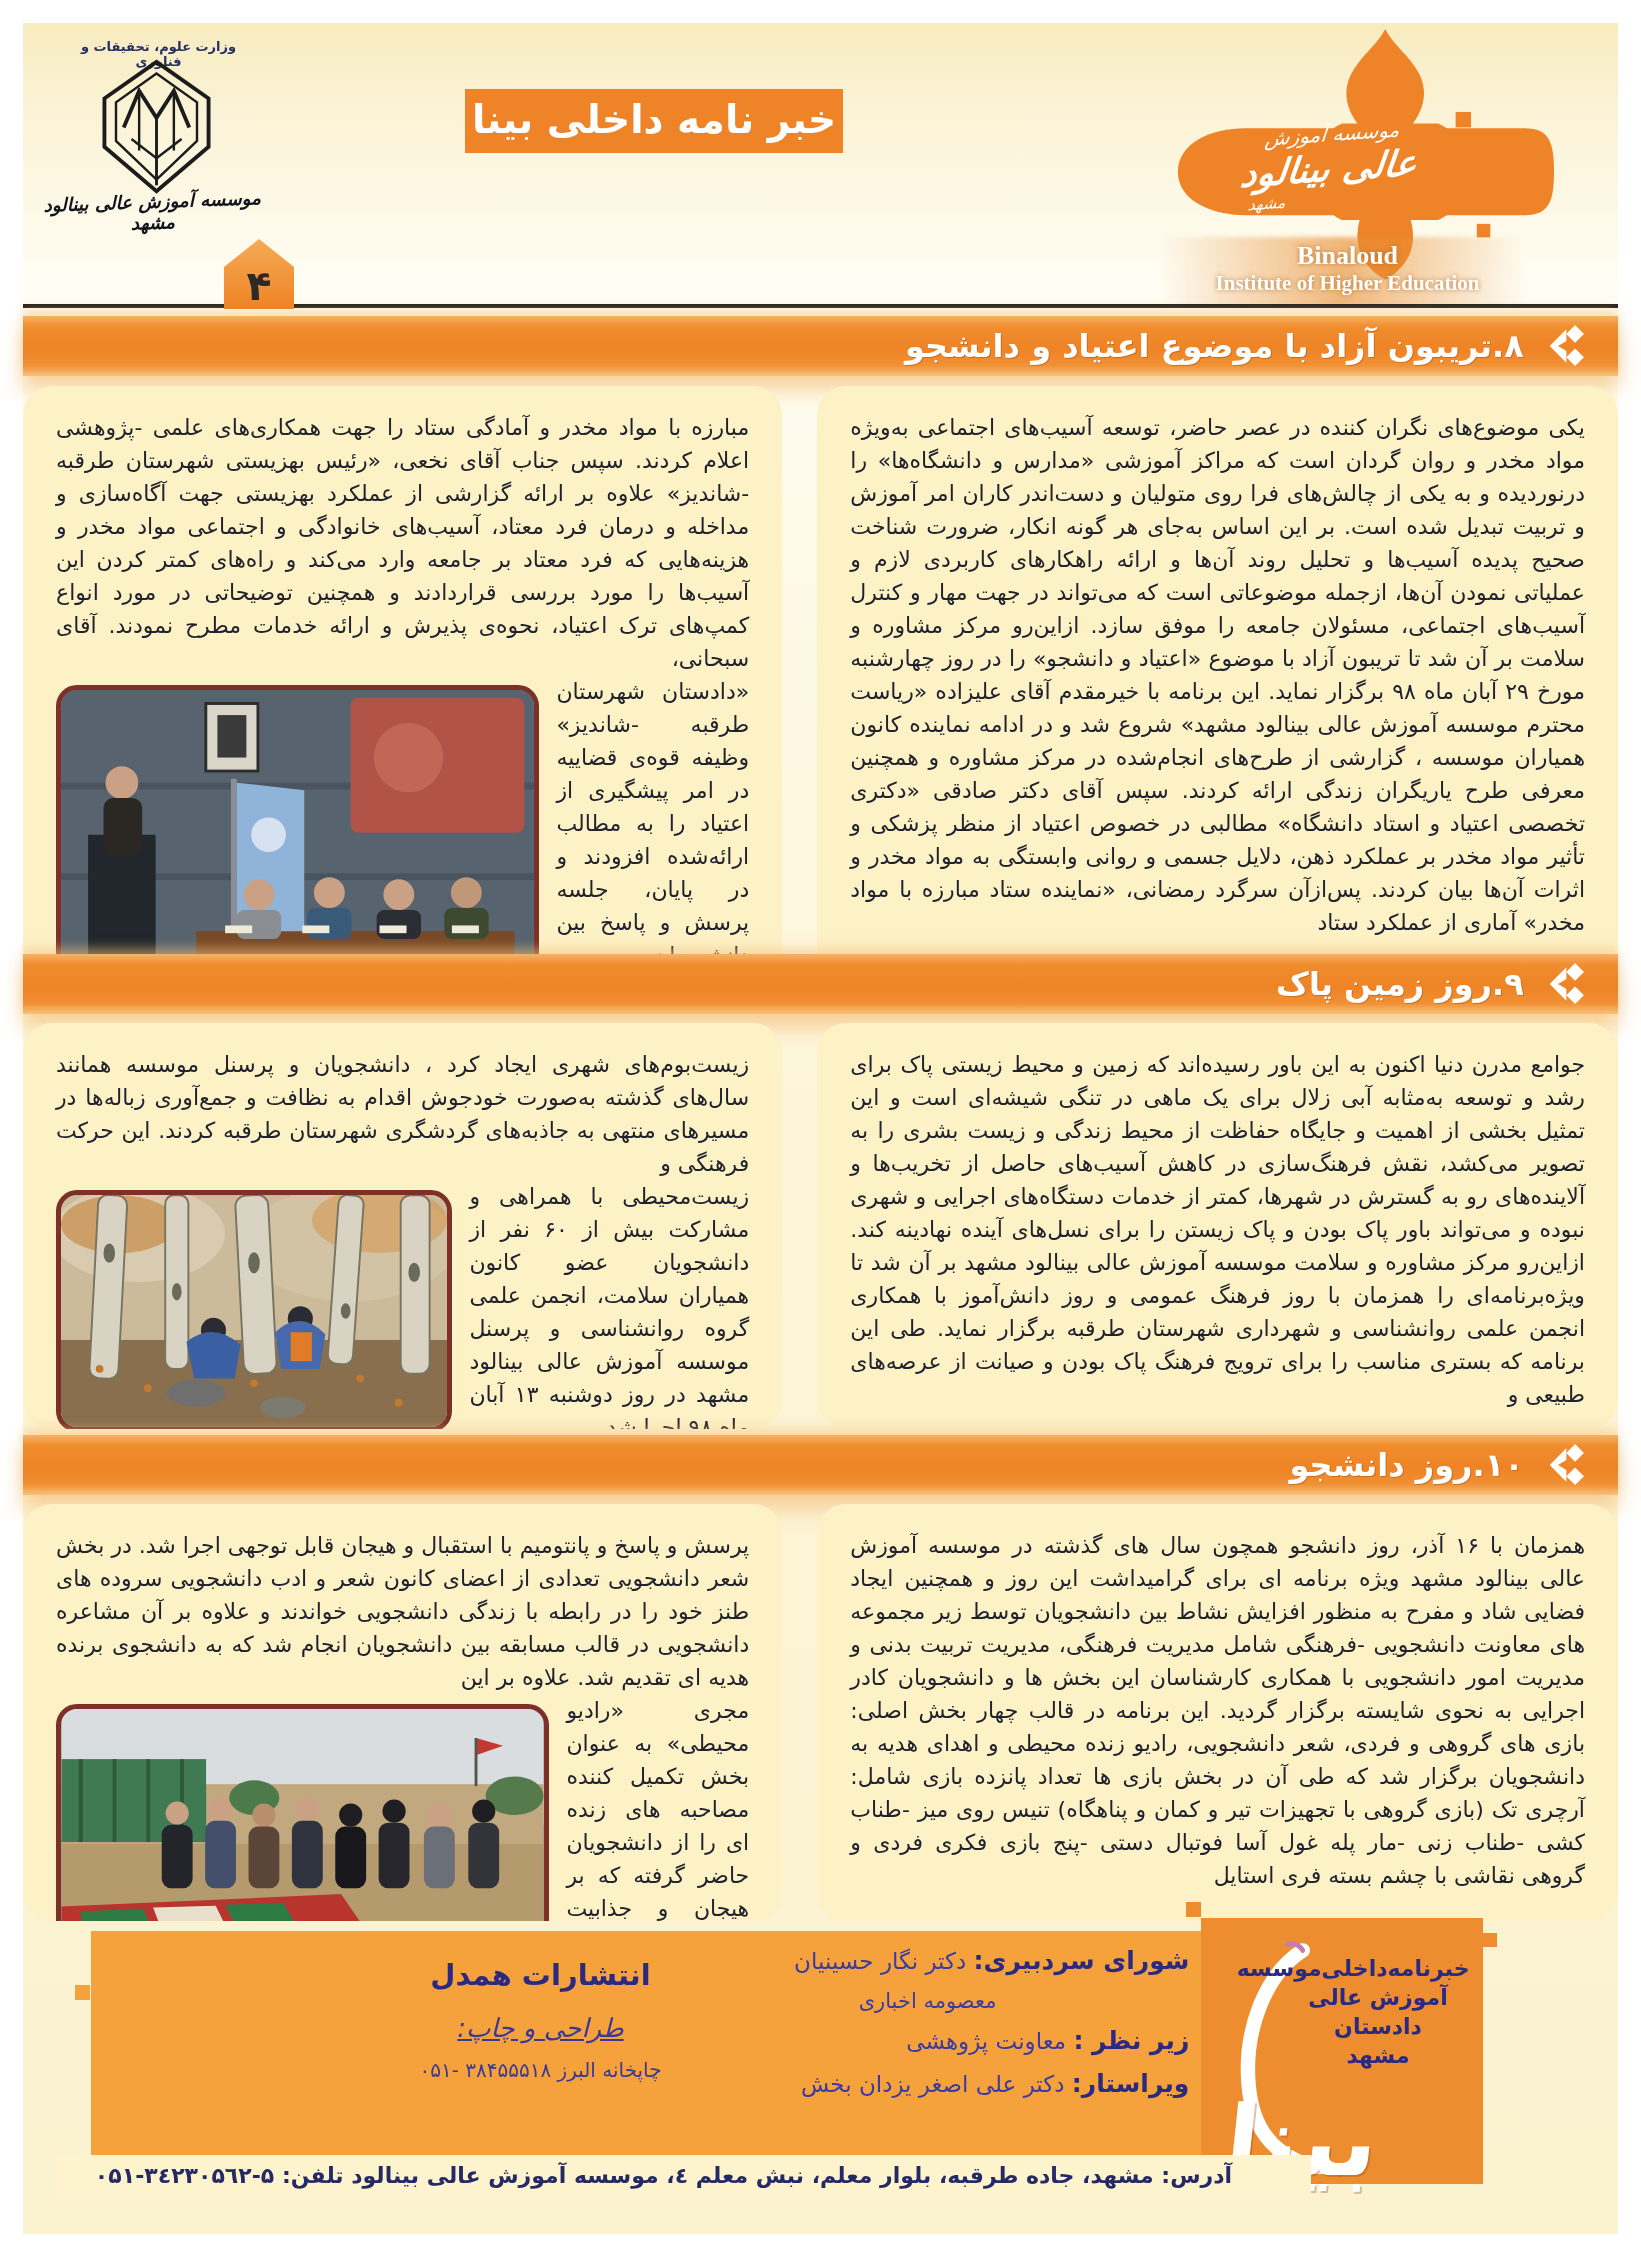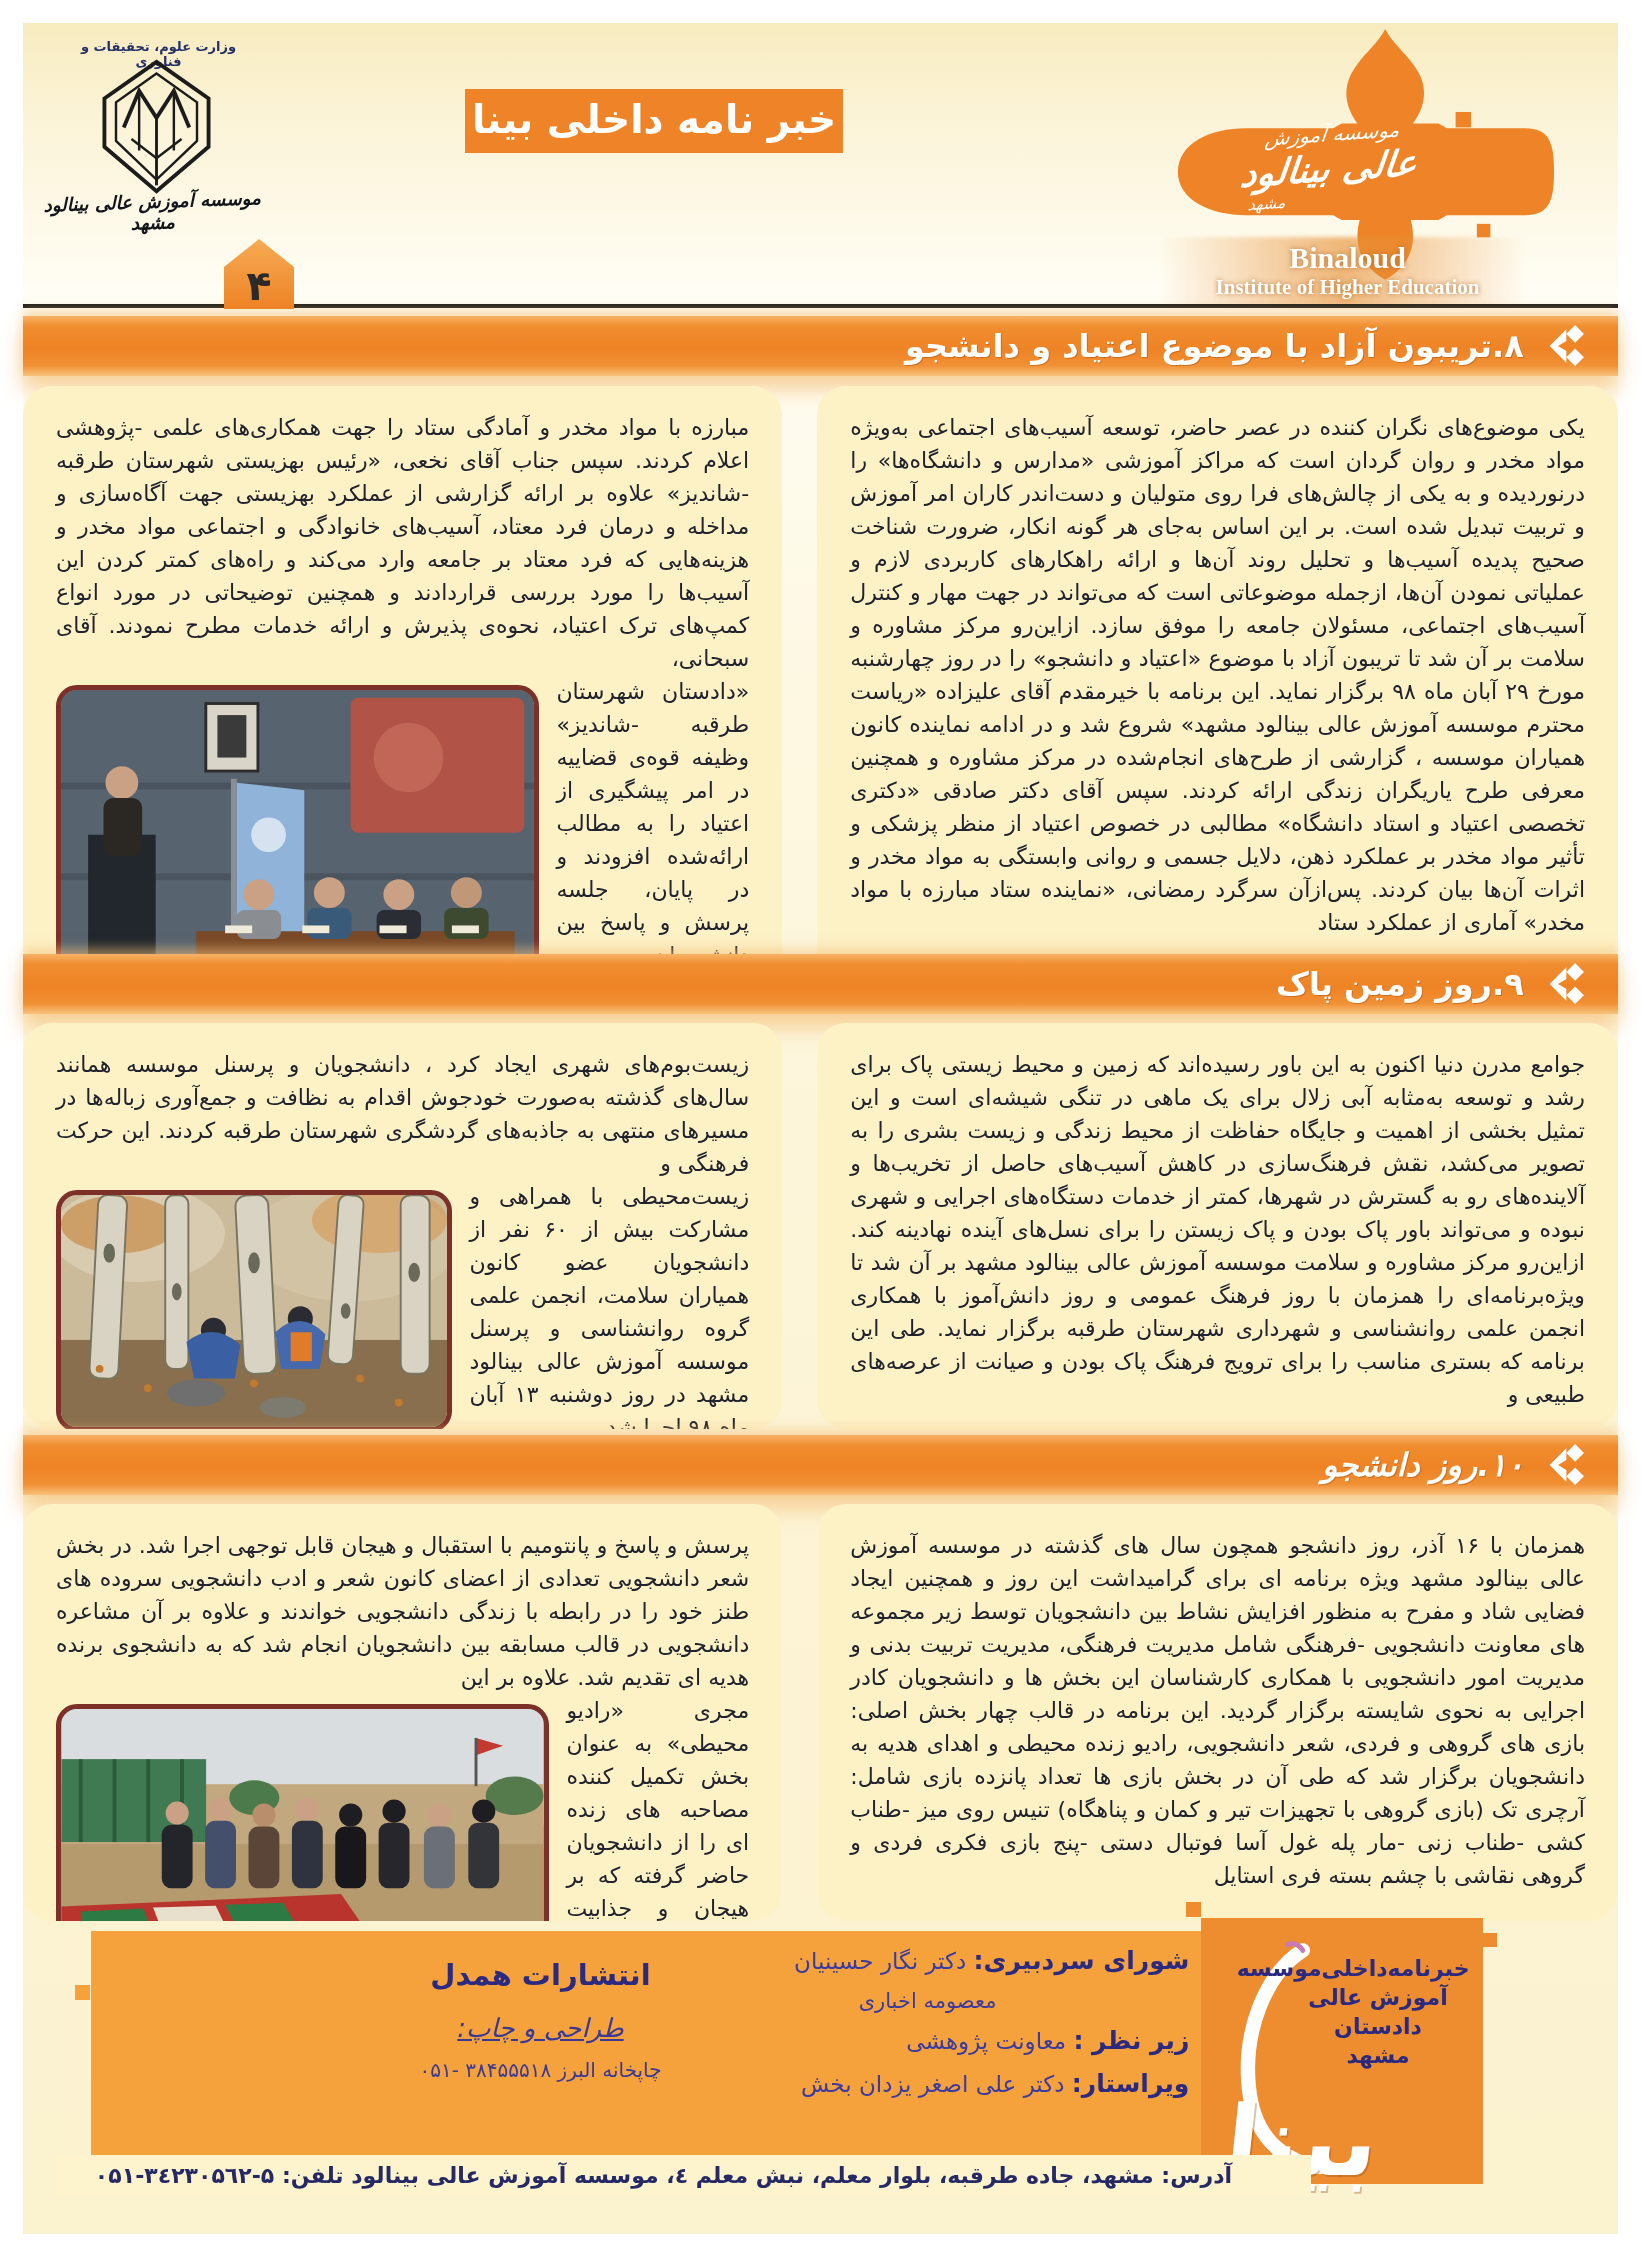--- a/index.html
+++ b/index.html
@@ -19,21 +19,21 @@
   .emblem{position:absolute;left:1120px;top:27px;width:434px;height:304px;}
   .emblem svg{position:absolute;left:0;top:0;}
   .emblem-fa{position:absolute;right:114px;top:95px;width:222px;color:#fff;text-align:center;
              transform:skewX(-10deg) rotate(-4deg);}
   .emblem-fa .l1{font-size:20px;font-style:italic;}
   .emblem-fa .l2{font-size:36px;font-weight:bold;font-style:italic;margin-top:1.9px;}
   .emblem-fa .l3{font-size:15.4px;font-style:italic;margin-top:1.9px;margin-right:116px;}
   .emblem-en{position:absolute;left:68px;top:214px;width:319px;text-align:center;color:#fff;
              font-family:"Liberation Serif",serif;font-weight:bold;
              text-shadow:0 0 5.8px rgba(180,110,40,.9);}
-  .emblem-en .e1{font-size:30px;}
+  .emblem-en .e1{font-size:26px;}
   .emblem-en .e2{font-size:21px;}
   .glowband{position:absolute;left:39px;top:210px;width:367px;height:70px;
             background:linear-gradient(90deg,rgba(238,150,60,0),rgba(232,146,58,.65),rgba(238,150,60,0));
             filter:blur(1.9px);}
   .rule{position:absolute;left:23px;right:23px;top:304px;height:3.9px;background:#211e19;}
   .page-badge{position:absolute;left:224px;top:239px;width:70px;height:70px;z-index:6;
               background:linear-gradient(180deg,#f6ab55,#ee8325);
               clip-path:polygon(50% 0%,100% 40%,100% 100%,0% 100%,0% 40%);
               display:flex;align-items:flex-end;justify-content:center;}
   .page-badge span{font-size:41px;font-weight:bold;color:#2c2a28;line-height:1.1;}
@@ -251,21 +251,21 @@
                 <circle cx="350" cy="215" r="4"></circle>
                 <circle cx="200" cy="195" r="4"></circle>
               </g>
           </svg>
         </span>
         <span>زیست‌محیطی با همراهی و مشارکت بیش از ۶۰ نفر از دانشجویان عضو کانون همیاران سلامت، انجمن علمی گروه روانشناسی و پرسنل موسسه آموزش عالی بینالود مشهد در روز دوشنبه ۱۳ آبان ماه ۹۸ اجرا شد.</span>
       </p>
     </div>
   </div>
 
-  <div class="sec-bar" style="top:1435px;font-style:italic;">
+  <div class="sec-bar" style="top:1435px;">
     <span class="bar-icon">
       <svg width="50" height="50" viewBox="0 0 60 60">
         <g fill="#ffffff">
           <rect x="31" y="8" width="15" height="15" transform="rotate(45 38.5 15.5)"></rect>
           <rect x="31" y="36" width="15" height="15" transform="rotate(45 38.5 43.5)"></rect>
           <path d="M8 30 L28 10 L28 24 L18 30 L28 36 L28 50 Z"></path>
         </g>
       </svg>
     </span>
     <span class="bar-title">۱۰.روز دانشجو</span>

